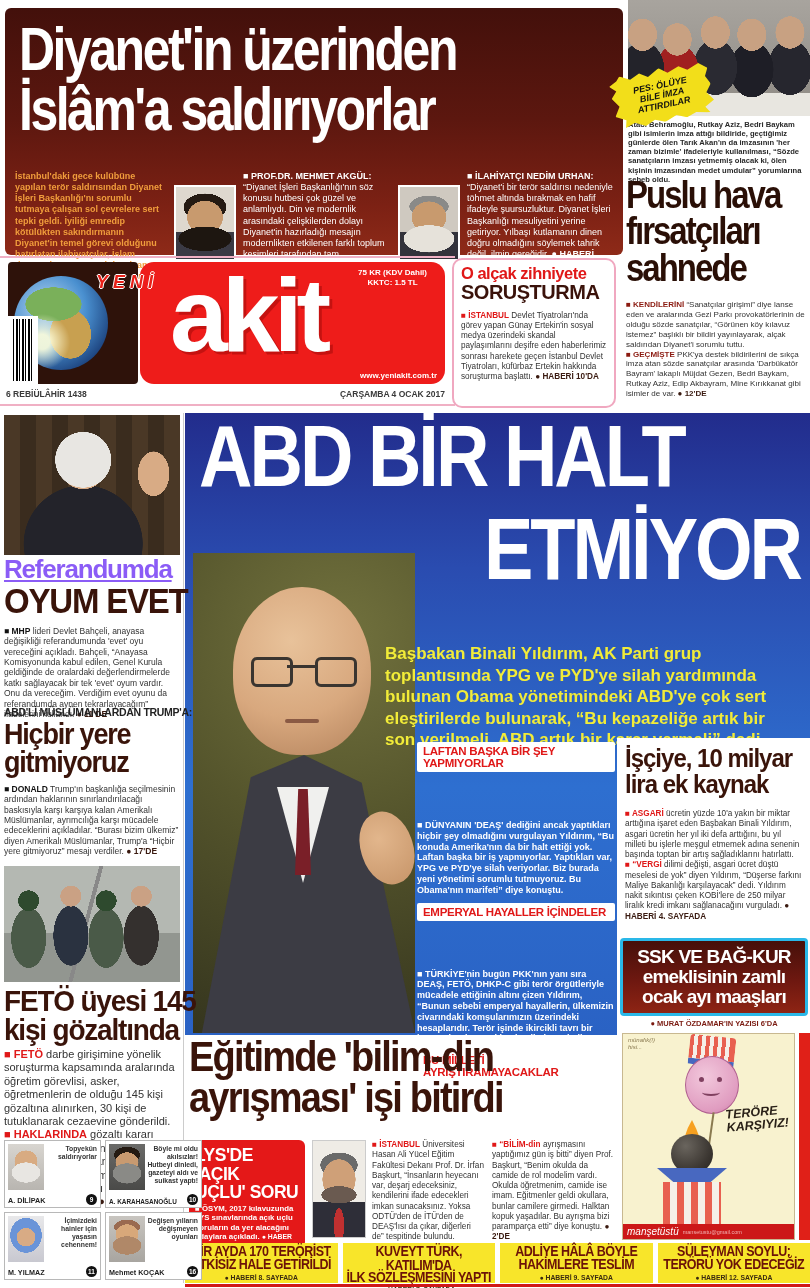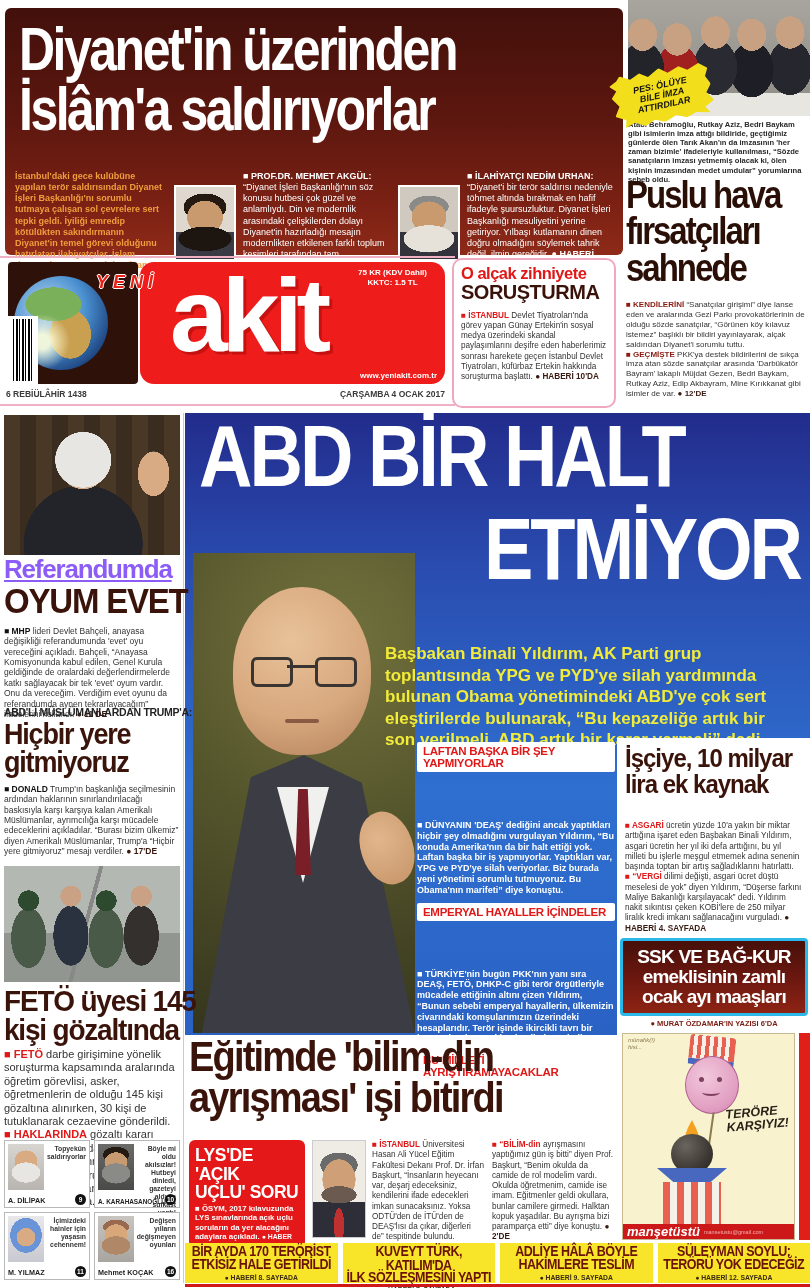--- a/index.html
+++ b/index.html
@@ -115,21 +115,21 @@
     clip-path:polygon(0 0,100% 0,50% 100%);}
   .y-tie{position:absolute;left:102px;bottom:158px;width:16px;height:86px;background:#7a1f28;
     clip-path:polygon(20% 0,80% 0,100% 100%,0 100%);}
   .y-hand{position:absolute;left:168px;top:258px;width:52px;height:74px;border-radius:48%;
     background:radial-gradient(circle at 40% 35%,#e2b68c,#c69468);transform:rotate(-18deg);}
 
   
   .iscbox{left:617px;top:738px;width:193px;height:297px;background:#fff;box-sizing:border-box;padding:7px 6px 0 8px;}
   .isc-hl{color:#3a140a;font-weight:bold;font-size:24px;letter-spacing:-1px;line-height:1;
     transform:scaleY(1.08);transform-origin:left top;}
-  .isc-b{font-size:8.2px;color:#333;line-height:1.25;margin-top:28px;}
+  .isc-b{font-size:8.2px;color:#333;line-height:1.25;margin-top:16px;}
   .isc-b .lead{color:#e01818;font-weight:bold;}
   .sskbox{left:620px;top:938px;width:188px;height:78px;border:3px solid #2ab8e8;border-radius:4px;
     box-sizing:border-box;background:linear-gradient(180deg,#46100a 0%,#6e1810 55%,#8e2414 100%);
     color:#fff;font-weight:bold;text-align:center;font-size:19px;letter-spacing:-.8px;line-height:1.05;
     display:flex;align-items:center;justify-content:center;transform-origin:center top;}
   .ssk-by{left:620px;top:1019px;width:188px;text-align:center;font-size:7.5px;font-weight:bold;color:#7a1a10;}
 
   
   .cartoon{left:622px;top:1033px;width:173px;height:207px;background:#f8f2cf;border:1px solid #c8b890;box-sizing:border-box;overflow:hidden;}
   .car-note{position:absolute;left:5px;top:3px;font-size:6px;color:#8a7a50;font-style:italic;line-height:1.2;}
@@ -148,21 +148,21 @@
   .bombhead{position:absolute;left:20px;top:4px;width:42px;height:40px;border-radius:50%;
     background:radial-gradient(circle at 35% 30%,#6a655e,#3a3530 65%,#26221e);}
   .bandana{position:absolute;left:6px;top:38px;width:70px;height:30px;background:#4868c0;
     clip-path:polygon(0 0,100% 0,50% 100%);}
   .stripes-body{position:absolute;left:12px;top:52px;width:58px;height:48px;
     background:repeating-linear-gradient(90deg,#e86050 0 7px,#f5f0e8 7px 14px);}
   .speech{position:absolute;right:4px;top:72px;width:64px;font-size:12.5px;font-weight:bold;
     font-style:italic;color:#2a2118;line-height:1.05;transform:rotate(-5deg);}
   .car-strip{position:absolute;left:0;bottom:0;width:100%;height:15px;background:#cc1818;
     color:#fff;display:flex;align-items:center;padding-left:4px;box-sizing:border-box;}
-  .car-brand{font-weight:bold;font-style:italic;font-size:13px;}
+  .car-brand{font-weight:normal;font-style:italic;font-size:10px;}
   .car-mail{font-size:5.5px;color:#f0b0b0;margin-left:4px;}
   .redstrip{left:799px;top:1033px;width:11px;height:207px;background:#e02018;}
 
   
   .egit-hl{left:189px;top:1037px;width:426px;font-size:38px;font-weight:bold;color:#3a140a;
     letter-spacing:-1.8px;line-height:.98;transform:scaleY(1.1);transform-origin:left top;}
   .lysbox{left:189px;top:1140px;width:116px;height:108px;background:#e41818;border-radius:6px;
     color:#fff;padding:6px 6px;box-sizing:border-box;}
   .lys-h{font-weight:bold;font-size:17.5px;letter-spacing:-.5px;line-height:.95;transform:scaleY(1.1);transform-origin:left top;}
   .lys-b{font-size:7.8px;font-weight:bold;line-height:1.22;margin-top:8px;}
@@ -204,21 +204,21 @@
     radial-gradient(ellipse 6% 9% at 58% 30%,#2e4a2e 0 99%,transparent 100%),
     radial-gradient(ellipse 6% 9% at 78% 26%,#caa184 0 99%,transparent 100%),
     radial-gradient(ellipse 10% 26% at 14% 62%,#4a5a48 0 99%,transparent 100%),
     radial-gradient(ellipse 10% 26% at 38% 60%,#2a3240 0 99%,transparent 100%),
     radial-gradient(ellipse 10% 26% at 58% 62%,#4a5a48 0 99%,transparent 100%),
     radial-gradient(ellipse 10% 26% at 78% 60%,#34302e 0 99%,transparent 100%),
     linear-gradient(105deg,transparent 0 46%,#888 46% 48%,transparent 48%),
     linear-gradient(180deg,#b4b8b2 0 58%,#929690 58%);}
 
   
-  .colgrid{left:4px;top:1140px;width:176px;display:grid;grid-template-columns:1fr 1fr;gap:4px;}
+  .colgrid{left:4px;top:1140px;width:198px;display:grid;grid-template-columns:1fr 1fr;gap:4px;}
   .colbox{background:#fff;border:1px solid #b8b8b8;height:68px;position:relative;box-sizing:border-box;padding:3px;}
   .colpic{position:absolute;left:3px;top:3px;width:36px;height:46px;}
   .colquote{position:absolute;left:41px;top:4px;right:3px;font-size:6.8px;color:#333;
     font-weight:bold;text-align:right;line-height:1.18;}
   .colname{position:absolute;left:3px;bottom:2px;font-size:7.2px;font-weight:bold;color:#222;}
   .colnum{position:absolute;right:3px;bottom:2px;width:11px;height:11px;border-radius:50%;
     background:#111;color:#fff;font-size:6.5px;font-weight:bold;text-align:center;line-height:11px;}
   .pic-dilipak{background:
     radial-gradient(ellipse 40% 22% at 50% 62%,#e8e6e2 0 99%,transparent 100%),
     radial-gradient(ellipse 32% 24% at 50% 38%,#d8ab82 0 99%,transparent 100%),

